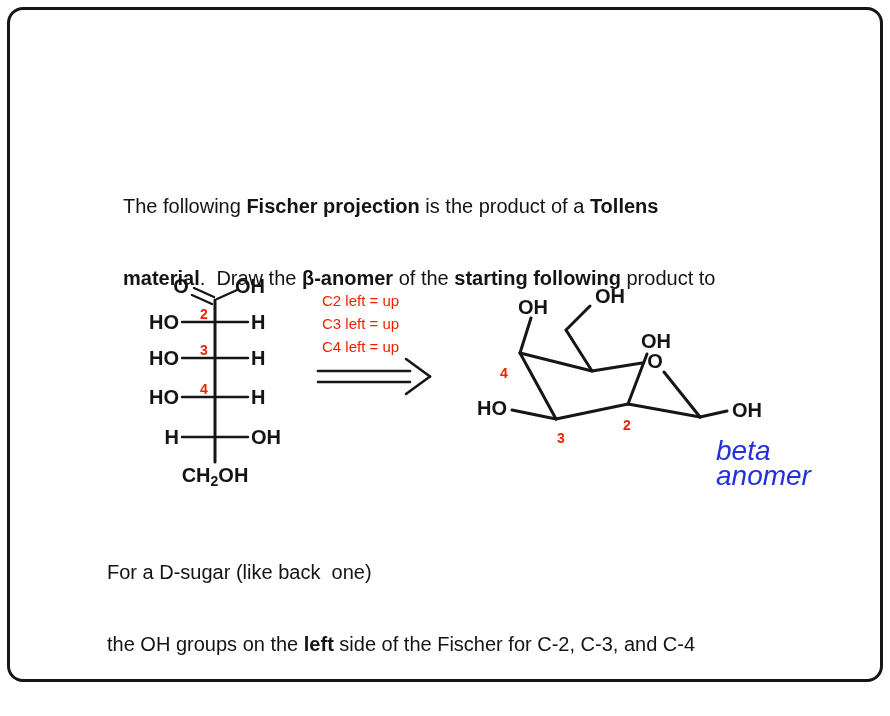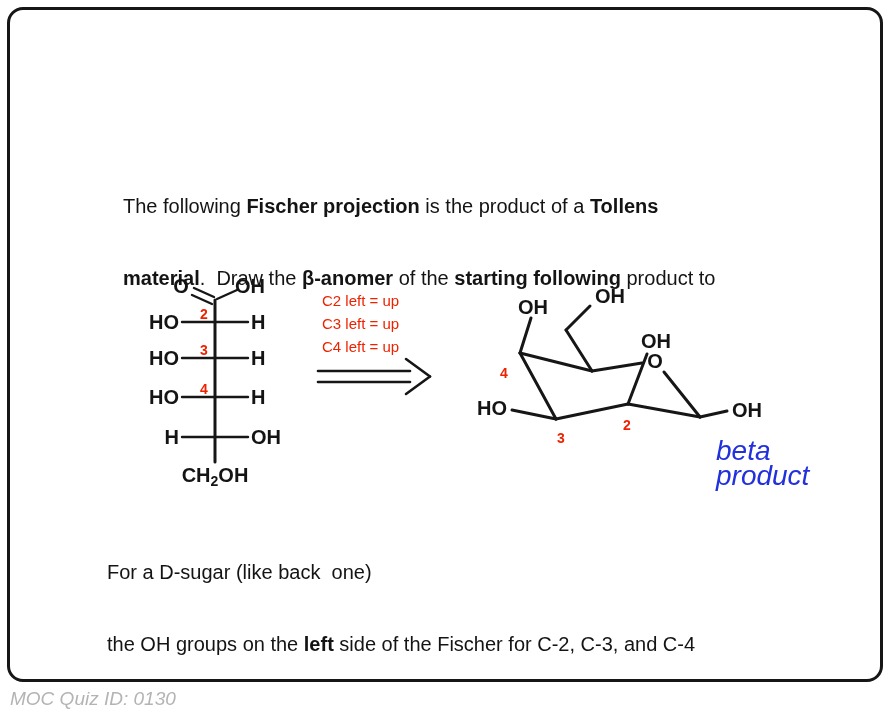--- a/index.html
+++ b/index.html
@@ -128,27 +128,26 @@
       <text class="lbl" x="632" y="150" text-anchor="start" dominant-baseline="central">OH</text>
 
       <text class="num" x="404" y="113" text-anchor="middle" dominant-baseline="central">4</text>
       <text class="num" x="461" y="178" text-anchor="middle" dominant-baseline="central">3</text>
       <text class="num" x="527" y="165" text-anchor="middle" dominant-baseline="central">2</text>
     </g>
   </svg>
 
   <div class="beta">
     <div>beta</div>
-    <div>product</div>
+    <div>anomer</div>
   </div>
 
   <div class="exp">
     <div><span>For a D-sugar (like back  one)</span></div>
     <div><span>the OH groups on the </span><b>left</b><span> side of the Fischer for C-2, C-3, and C-4</span></div>
     
     
   </div>
 
   <div class="footer">
-    <div>MOC Quiz ID: 0130</div>
   </div>
 
 </div>
 
 </body></html>

